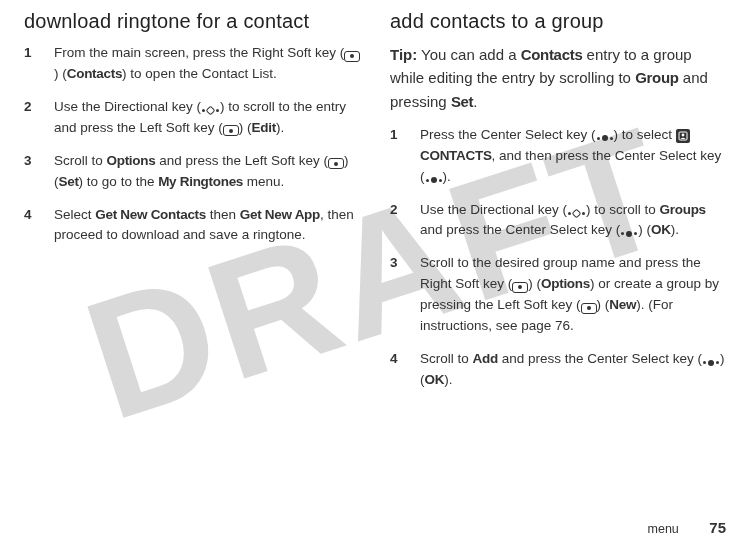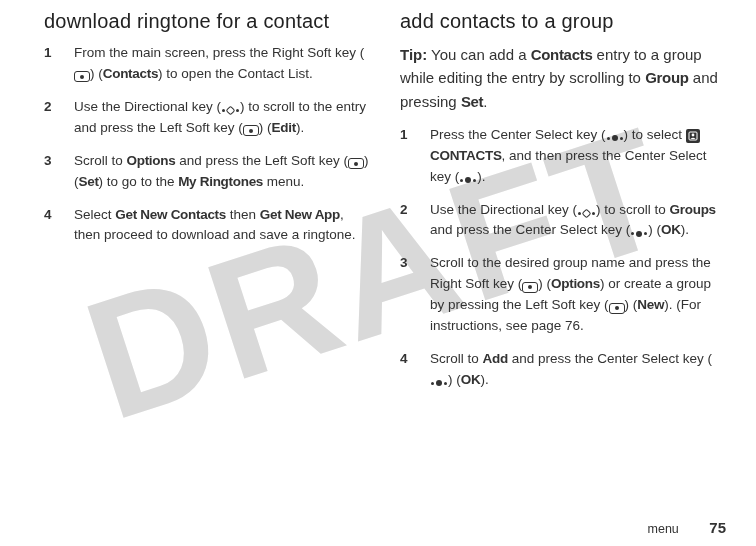--- a/index.html
+++ b/index.html
@@ -23,21 +23,21 @@
     letter-spacing: 4px;
     z-index: 0;
     user-select: none;
     pointer-events: none;
     font-family: Arial, sans-serif;
   }
   .page {
     position: relative;
     z-index: 1;
     display: flex;
-    padding: 10px 28px 0 44px;
+    padding: 10px 28px 0 24px;
     gap: 28px;
   }
   .col {
     flex: 1;
     min-width: 0;
   }
   h2 {
     font-size: 20px;
     font-weight: 400;
     color: #222;

